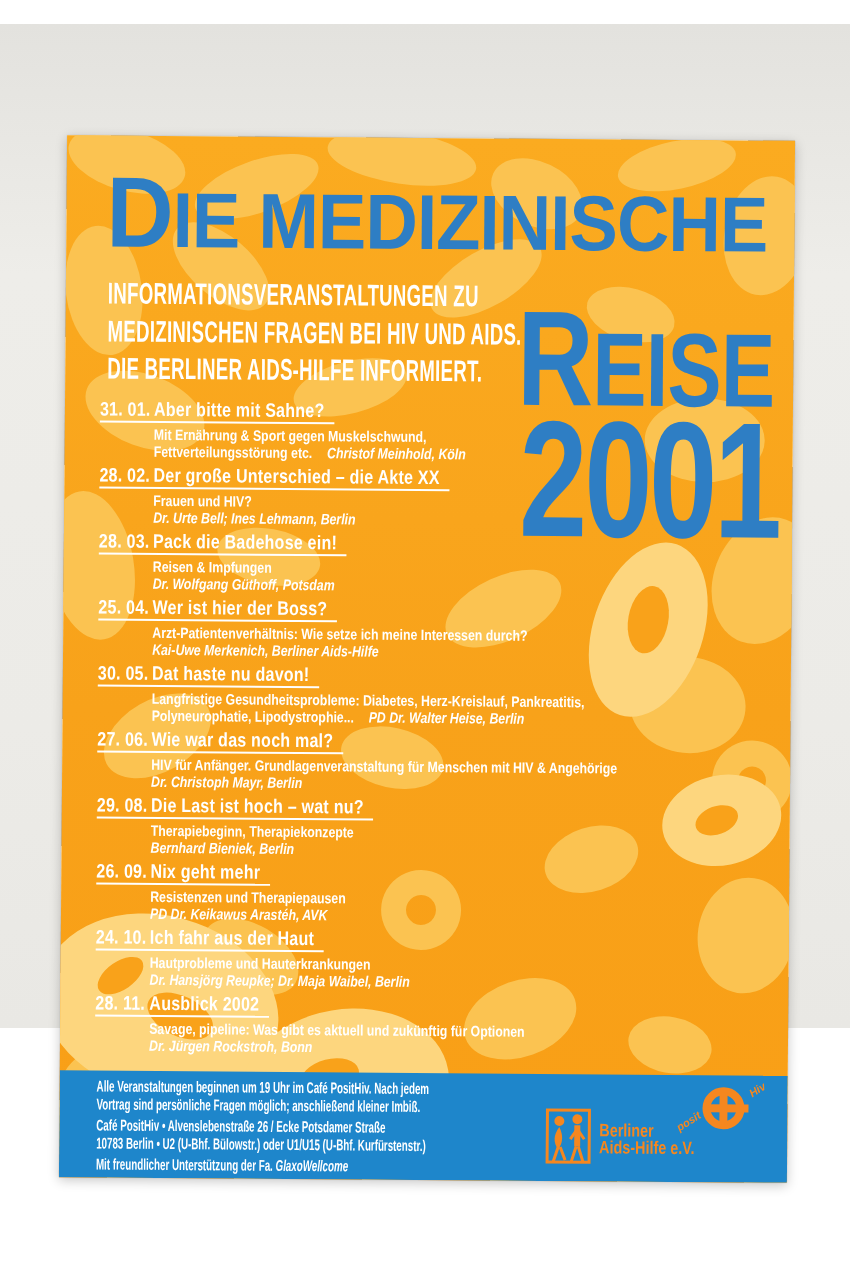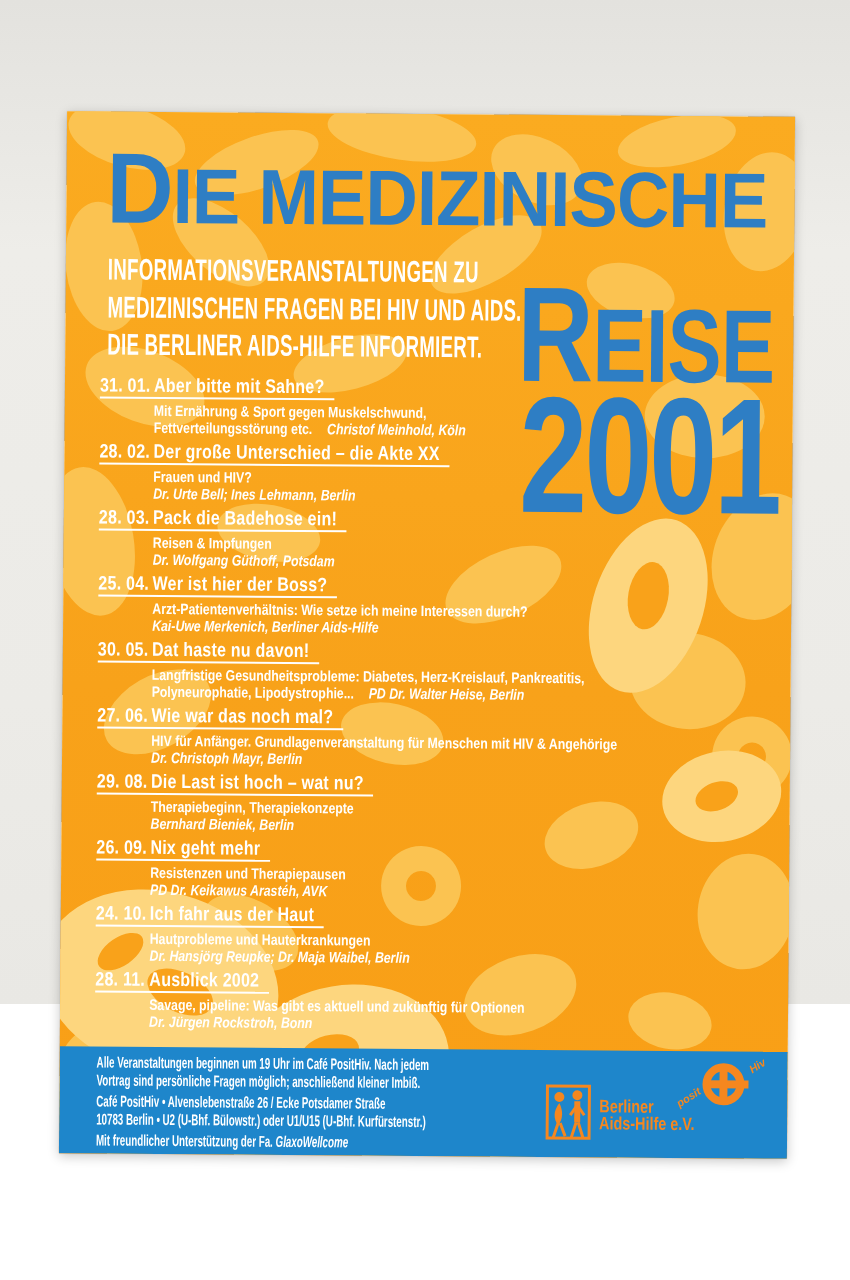--- a/index.html
+++ b/index.html
@@ -1,18 +1,18 @@
 <!DOCTYPE html>
 <html><head>
 <meta charset="utf-8">
 <style>
   html,body{margin:0;padding:0;width:850px;height:1280px;overflow:hidden;
     font-family:"Liberation Sans",sans-serif;}
   .stage{position:relative;width:850px;height:1004px;
-    background:linear-gradient(180deg,#e3e2de 0%,#eeede9 25%,#ecebe7 70%,#e9e8e4 100%);}
+    background:linear-gradient(180deg,#e3e2de 0%,#eeede9 25%,#ecebe7 70%,#e9e8e4 100%);margin-top:24px;}
   .poster{position:absolute;left:63px;top:114px;width:728px;height:1042px;
     background:linear-gradient(180deg,#fbab20,#f8a21a 55%,#f99f16);
     transform:rotate(0.45deg);box-shadow:0 3px 12px rgba(0,0,0,.22),0 0 1px rgba(0,0,0,.35);
     overflow:hidden;}
   .blobs{position:absolute;left:0;top:0;width:728px;height:1042px;}
 
   
   .t1{position:absolute;left:40px;top:26px;color:#2e7ec4;font-weight:bold;white-space:nowrap;
     line-height:100px;letter-spacing:-1px;transform:scaleX(.93);transform-origin:0 0;}
   .t1 .cap{font-size:100px;}

